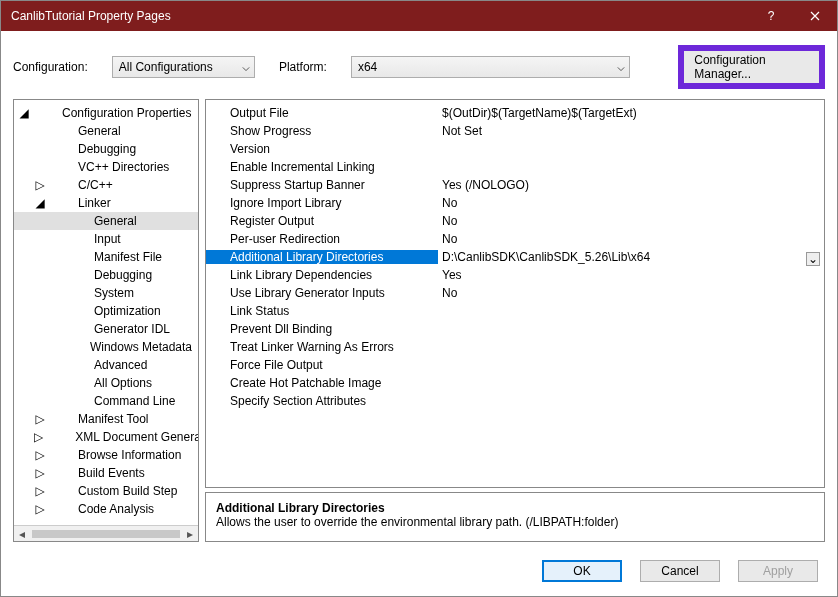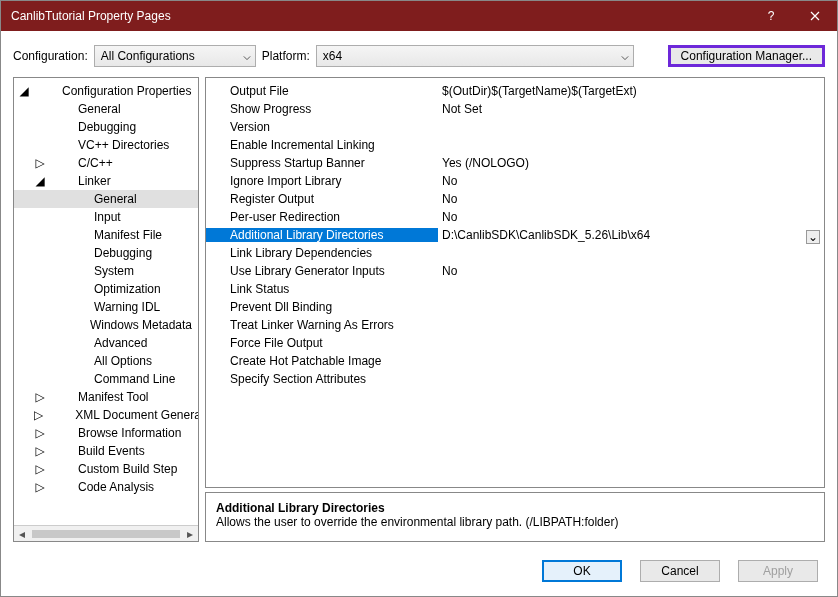--- a/index.html
+++ b/index.html
@@ -1,27 +1,27 @@
 <!DOCTYPE html>
 <html><head>
 <meta charset="utf-8">
 <style>
   * { box-sizing: border-box; margin: 0; padding: 0; font-family: "Segoe UI", Tahoma, sans-serif; font-size: 12px; }
   body { background: #fff; width: 838px; height: 597px; overflow: hidden; border: 1px solid #888; display: flex; flex-direction: column; }
   .titlebar { background: #7f1d1d; color: #fff; height: 30px; display: flex; align-items: center; padding: 0 0 0 10px; }
   .titlebar .title { flex: 1; font-size: 12px; }
   .titlebar .win-btn { width: 44px; height: 30px; display: flex; align-items: center; justify-content: center; color: #fff; }
   .titlebar .win-btn svg { width: 10px; height: 10px; }
-  .config-row { display: flex; align-items: center; gap: 6px; padding: 14px 12px 10px 12px; }
+  .config-row { display: flex; align-items: center; gap: 24px; padding: 14px 12px 10px 12px; }
   .config-row label { color: #000; }
   .combo { border: 1px solid #adadad; background: linear-gradient(#f5f5f5,#e8e8e8); height: 22px; display: flex; align-items: center; padding: 0 6px; position: relative; }
   .combo .chev { position: absolute; right: 4px; top: 5px; }
   .combo.c1 { width: 162px; }
   .combo.c2 { width: 318px; }
-  .cfg-mgr { border: 3px solid #6d28d9; background: #e9e9e9; height: 18px; padding: 8px 10px; display: flex; align-items: center; }
+  .cfg-mgr { border: 6px solid #6d28d9; background: #e9e9e9; height: 18px; padding: 16px 10px; display: flex; align-items: center; }
   .main { flex: 1; display: flex; gap: 6px; padding: 0 12px 8px 12px; min-height: 0; }
   .tree-wrap { width: 186px; border: 1px solid #888; display: flex; flex-direction: column; }
   .tree { flex: 1; overflow: auto; padding: 4px 0; }
   .tree-row { display: flex; align-items: center; height: 18px; white-space: nowrap; cursor: default; }
   .tree-row.selected { background: #e0e0e0; }
   .tw { display:inline-block; width:12px; text-align:center; }
   .tree-label { padding-right: 6px; margin-left: 32px; }
   .tree-scroll { height: 16px; border-top: 1px solid #ccc; display:flex; align-items:center; justify-content:space-between; background:#f0f0f0;}
   .tree-scroll .arr { width:16px; text-align:center; color:#555;}
   .tree-scroll .thumb { flex:1; margin:0 2px; height:8px; background:#c8c8c8;}
@@ -124,21 +124,21 @@
         <div class="tree-row">
           <span class="tw" style="margin-left:36px"></span>
           <span class="tree-label">System</span>
         </div>
         <div class="tree-row">
           <span class="tw" style="margin-left:36px"></span>
           <span class="tree-label">Optimization</span>
         </div>
         <div class="tree-row">
           <span class="tw" style="margin-left:36px"></span>
-          <span class="tree-label">Warning IDL</span>
+          <span class="tree-label">Generator IDL</span>
         </div>
         <div class="tree-row">
           <span class="tw" style="margin-left:36px"></span>
           <span class="tree-label">Windows Metadata</span>
         </div>
         <div class="tree-row">
           <span class="tw" style="margin-left:36px"></span>
           <span class="tree-label">Advanced</span>
         </div>
         <div class="tree-row">
@@ -213,20 +213,21 @@
         <div class="prop-row">
           <div class="k">Per-user Redirection</div>
           <div class="v ">No</div>
         </div>
         <div class="prop-row selected">
           <div class="k">Additional Library Directories</div>
           <div class="v ">D:\CanlibSDK\CanlibSDK_5.26\Lib\x64<span class="dd">⌄</span></div>
         </div>
         <div class="prop-row">
           <div class="k">Link Library Dependencies</div>
+          <div class="v ">Yes</div>
         </div>
         <div class="prop-row">
           <div class="k">Use Library Generator Inputs</div>
           <div class="v ">No</div>
         </div>
         <div class="prop-row">
           <div class="k">Link Status</div>
           <div class="v "></div>
         </div>
         <div class="prop-row">

